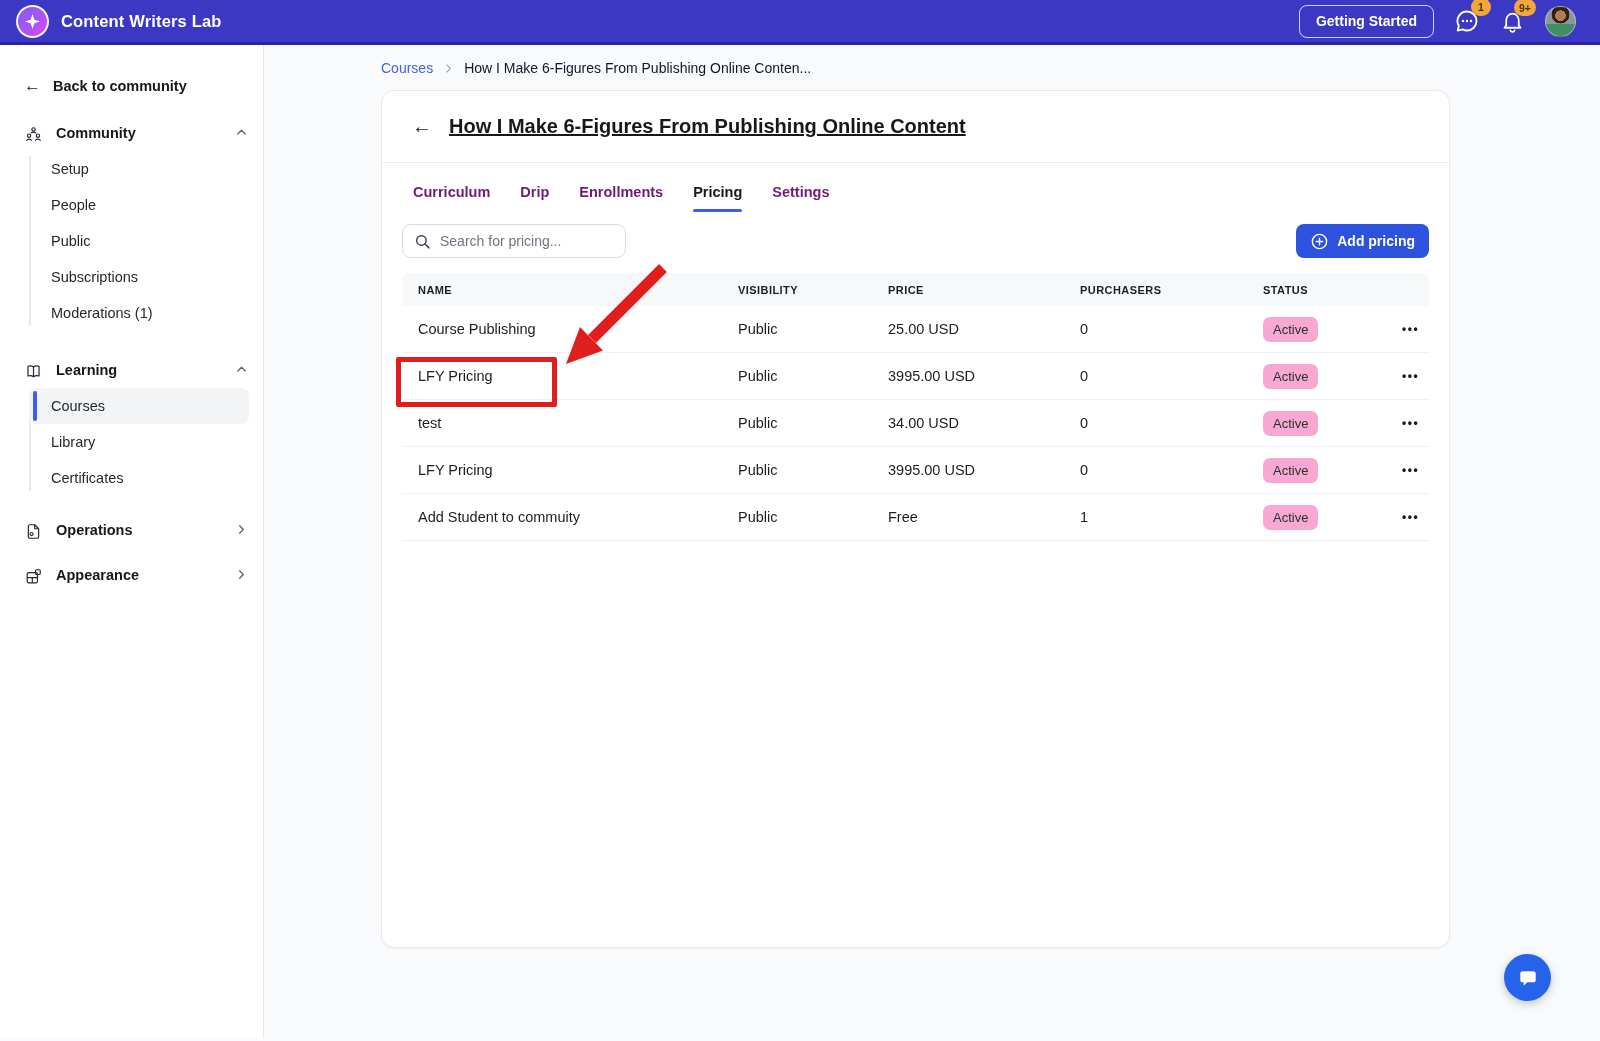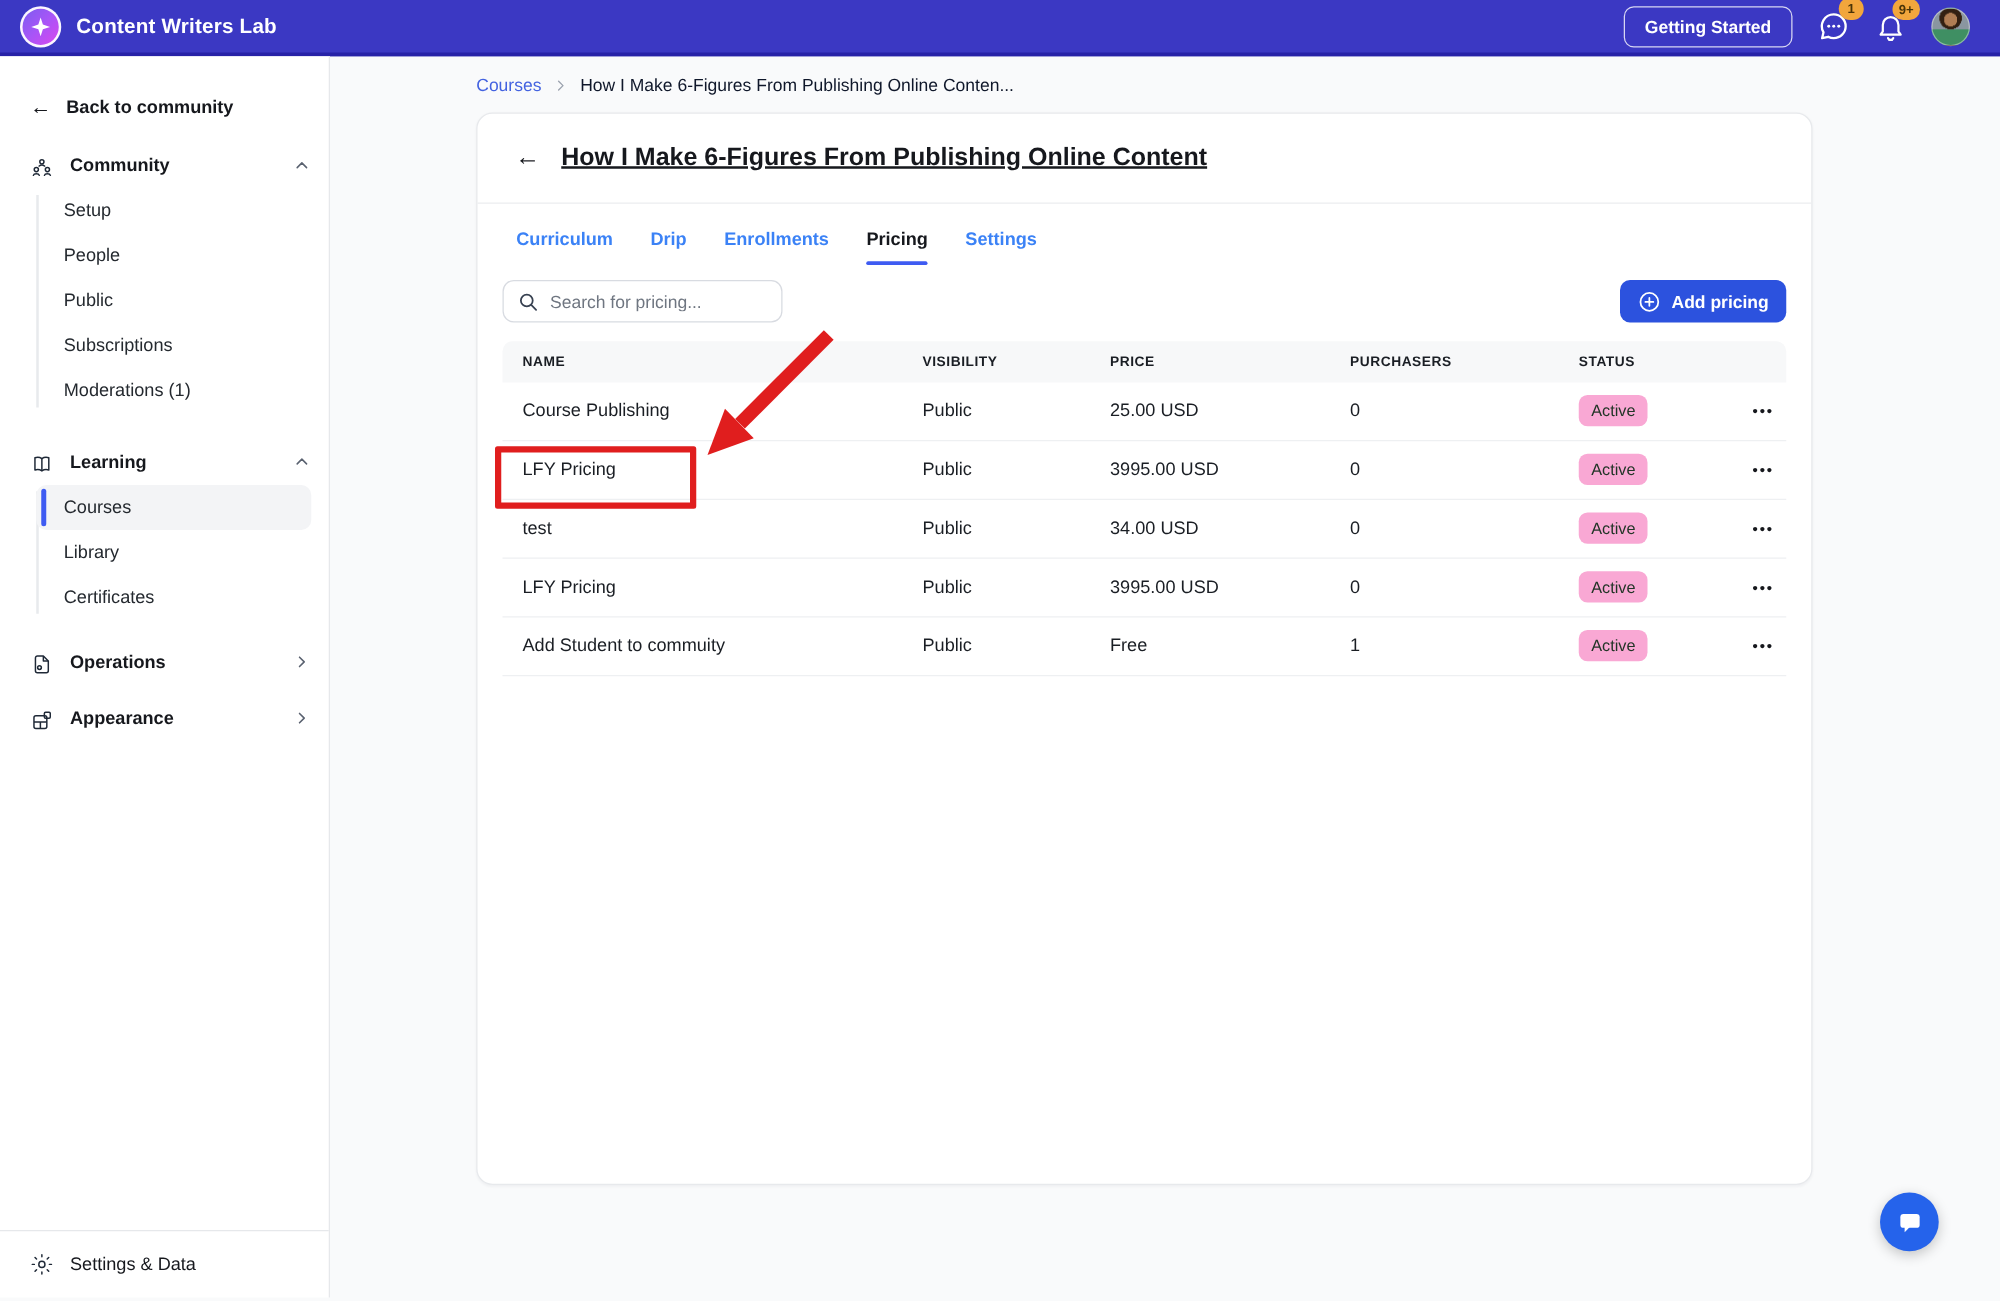--- a/index.html
+++ b/index.html
@@ -93,21 +93,21 @@
     border:1px solid #E7E9EC; border-radius:13px; box-shadow:0 1px 2px rgba(16,24,40,.04);
   }
   .card-header{
     height:72px; display:flex; align-items:center; gap:17px;
     padding:0 30px; border-bottom:1px solid #EBEDF0;
   }
   .card-back{ background:none; border:none; font-size:20px; color:#16181D; cursor:pointer; font-family:inherit; }
   .card-title{ font-size:20px; font-weight:bold;text-decoration:underline; }
 
   .tabs{ display:flex; gap:30px; padding:21px 31px 0; }
-  .tab{ font-size:14.5px; font-weight:600; color:#3b82f6; padding-bottom:12px; cursor:pointer; position:relative; }
+  .tab{ font-size:14.5px; font-weight:600; color:#701a75; padding-bottom:12px; cursor:pointer; position:relative; }
   .tab.active{ color:#16181D; }
   .tab.active::after{
     content:""; position:absolute; left:0; right:0; bottom:0; height:3px;
     border-radius:3px; background:#3E5BF2;
   }
 
   .toolbar{ display:flex; align-items:center; justify-content:space-between; padding:12px 20px 0; }
   .search-box{
     width:224px; height:34px; border:1px solid #D8DBE1; border-radius:9px;
     display:flex; align-items:center; gap:9px; padding:0 11px; background:#fff;
@@ -273,29 +273,20 @@
         </span>
         <span>Appearance</span>
         <span class="chev">
           <svg width="15" height="15" viewBox="0 0 24 24" fill="none" stroke="currentColor" stroke-width="2" stroke-linecap="round" stroke-linejoin="round">
               <polyline points="9 6 15 12 9 18"></polyline>
             </svg>
         </span>
       </div>
     </nav>
 
-    <div class="sidebar-footer">
-      <span class="sb-icon">
-        <svg width="19" height="19" viewBox="0 0 24 24" fill="none" stroke="currentColor" stroke-width="1.5" stroke-linecap="round">
-          <circle cx="12" cy="12" r="3.1"></circle>
-          <path d="M12 4.4V2.3M12 21.7v-2.1M19.6 12h2.1M2.3 12h2.1M17.4 6.6l1.5-1.5M5.1 18.9l1.5-1.5M17.4 17.4l1.5 1.5M5.1 5.1l1.5 1.5"></path>
-        </svg>
-      </span>
-      <span>Settings &amp; Data</span>
-    </div>
   </aside>
 
   <main class="main">
     <div class="breadcrumb">
       <a class="crumb-link">Courses</a>
       <span class="crumb-sep">
         <svg width="13" height="13" viewBox="0 0 24 24" fill="none" stroke="currentColor" stroke-width="2" stroke-linecap="round" stroke-linejoin="round">
             <polyline points="9 5.5 15.5 12 9 18.5"></polyline>
           </svg>
       </span>

